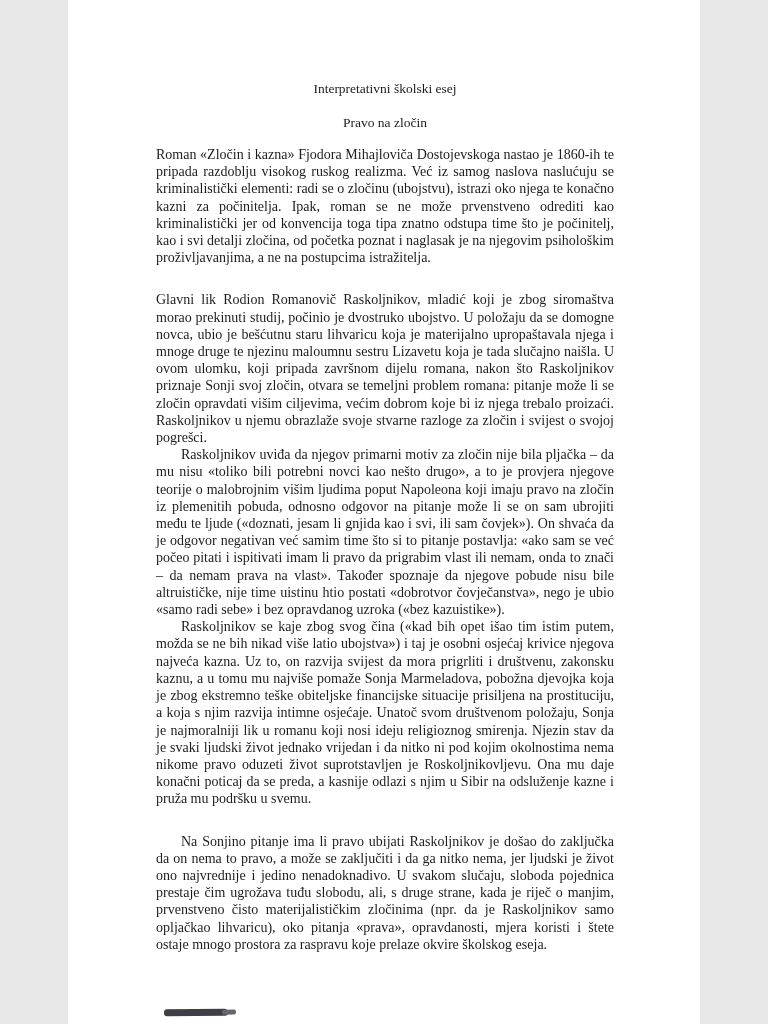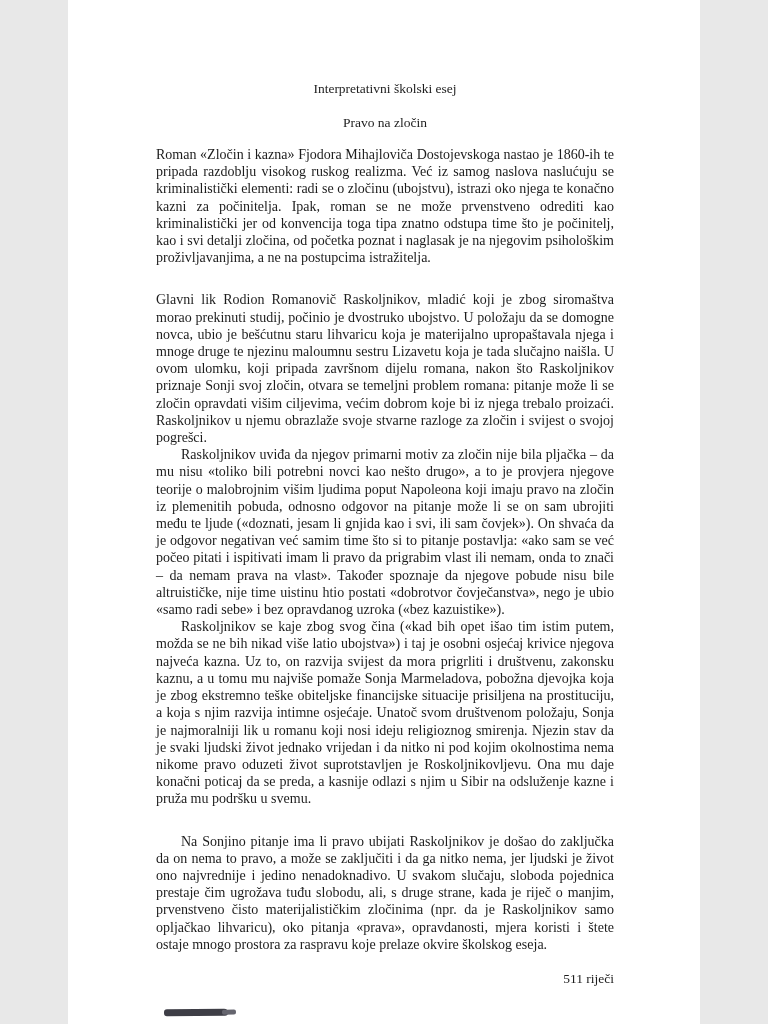--- a/index.html
+++ b/index.html
@@ -92,18 +92,17 @@
 
       <p class="para gap-before">Glavni lik Rodion Romanovič Raskoljnikov, mladić koji je zbog siromaštva morao prekinuti studij, počinio je dvostruko ubojstvo. U položaju da se domogne novca, ubio je bešćutnu staru lihvaricu koja je materijalno upropaštavala njega i mnoge druge te njezinu maloumnu sestru Lizavetu koja je tada slučajno naišla. U ovom ulomku, koji pripada završnom dijelu romana, nakon što Raskoljnikov priznaje Sonji svoj zločin, otvara se temeljni problem romana: pitanje može li se zločin opravdati višim ciljevima, većim dobrom koje bi iz njega trebalo proizaći. Raskoljnikov u njemu obrazlaže svoje stvarne razloge za zločin i svijest o svojoj pogrešci.</p>
 
       <p class="para indent">Raskoljnikov uviđa da njegov primarni motiv za zločin nije bila pljačka – da mu nisu «toliko bili potrebni novci kao nešto drugo», a to je provjera njegove teorije o malobrojnim višim ljudima poput Napoleona koji imaju pravo na zločin iz plemenitih pobuda, odnosno odgovor na pitanje može li se on sam ubrojiti među te ljude («doznati, jesam li gnjida kao i svi, ili sam čovjek»). On shvaća da je odgovor negativan već samim time što si to pitanje postavlja: «ako sam se već počeo pitati i ispitivati imam li pravo da prigrabim vlast ili nemam, onda to znači – da nemam prava na vlast». Također spoznaje da njegove pobude nisu bile altruističke, nije time uistinu htio postati «dobrotvor čovječanstva», nego je ubio «samo radi sebe» i bez opravdanog uzroka («bez kazuistike»).</p>
 
       <p class="para indent">Raskoljnikov se kaje zbog svog čina («kad bih opet išao tim istim putem, možda se ne bih nikad više latio ubojstva») i taj je osobni osjećaj krivice njegova najveća kazna. Uz to, on razvija svijest da mora prigrliti i društvenu, zakonsku kaznu, a u tomu mu najviše pomaže Sonja Marmeladova, pobožna djevojka koja je zbog ekstremno teške obiteljske financijske situacije prisiljena na prostituciju, a koja s njim razvija intimne osjećaje. Unatoč svom društvenom položaju, Sonja je najmoralniji lik u romanu koji nosi ideju religioznog smirenja. Njezin stav da je svaki ljudski život jednako vrijedan i da nitko ni pod kojim okolnostima nema nikome pravo oduzeti život suprotstavljen je Roskoljnikovljevu. Ona mu daje konačni poticaj da se preda, a kasnije odlazi s njim u Sibir na odsluženje kazne i pruža mu podršku u svemu.</p>
 
       <p class="para indent gap-before">Na Sonjino pitanje ima li pravo ubijati Raskoljnikov je došao do zaključka da on nema to pravo, a može se zaključiti i da ga nitko nema, jer ljudski je život ono najvrednije i jedino nenadoknadivo. U svakom slučaju, sloboda pojednica prestaje čim ugrožava tuđu slobodu, ali, s druge strane, kada je riječ o manjim, prvenstveno čisto materijalističkim zločinima (npr. da je Raskoljnikov samo opljačkao lihvaricu), oko pitanja «prava», opravdanosti, mjera koristi i štete ostaje mnogo prostora za raspravu koje prelaze okvire školskog eseja.</p>
     </div>
 
-    <div class="word-count">511 riječi</div>
 
   </div>
 
   <div class="scan-artifact"></div>
 </div>
 
 </body></html>

